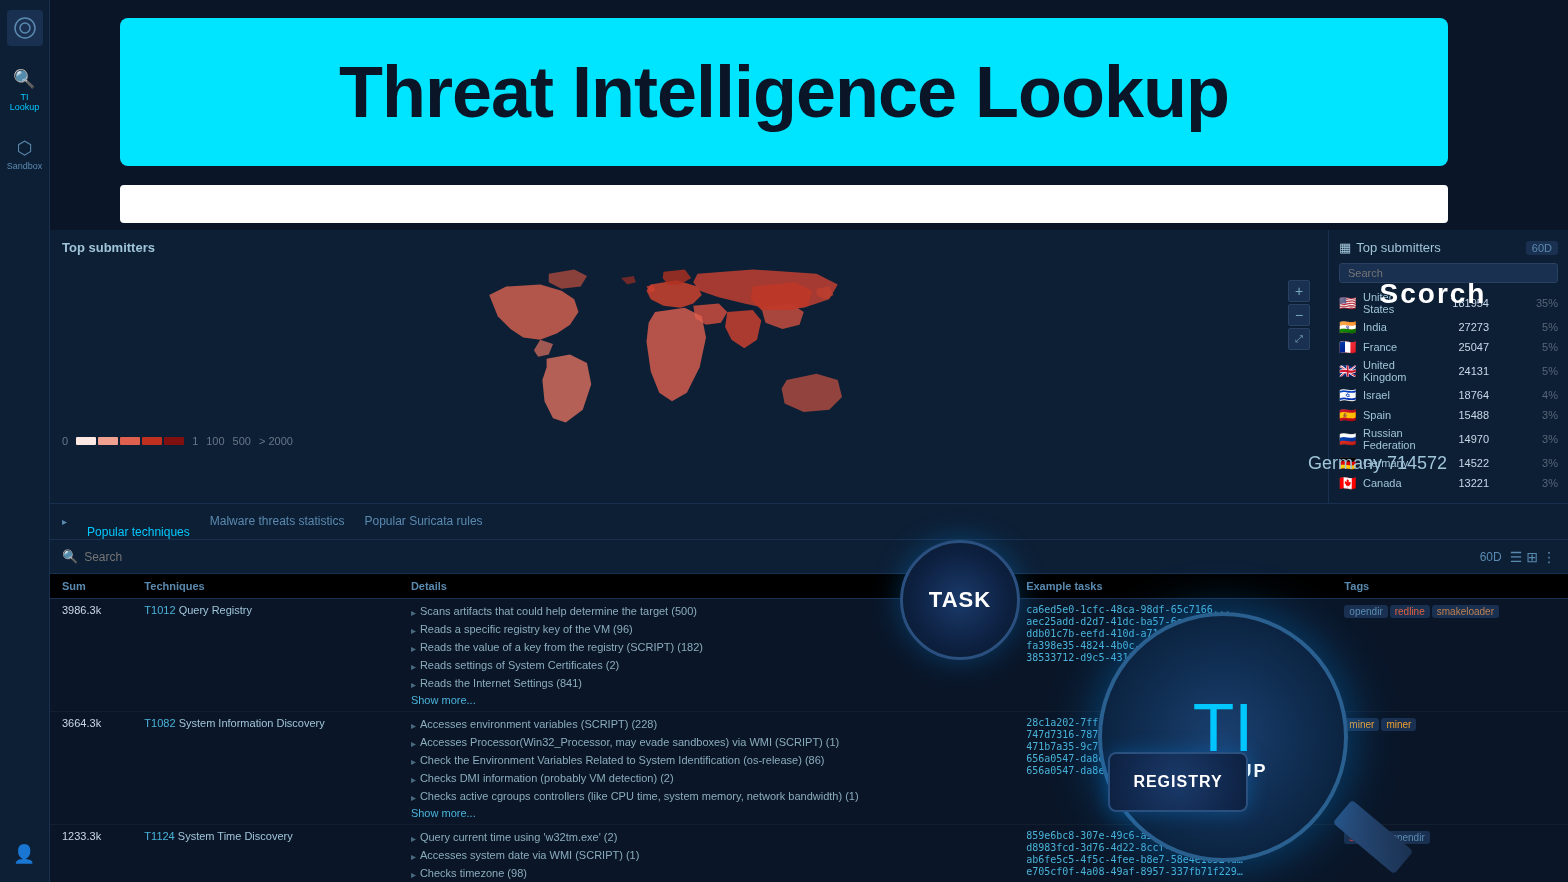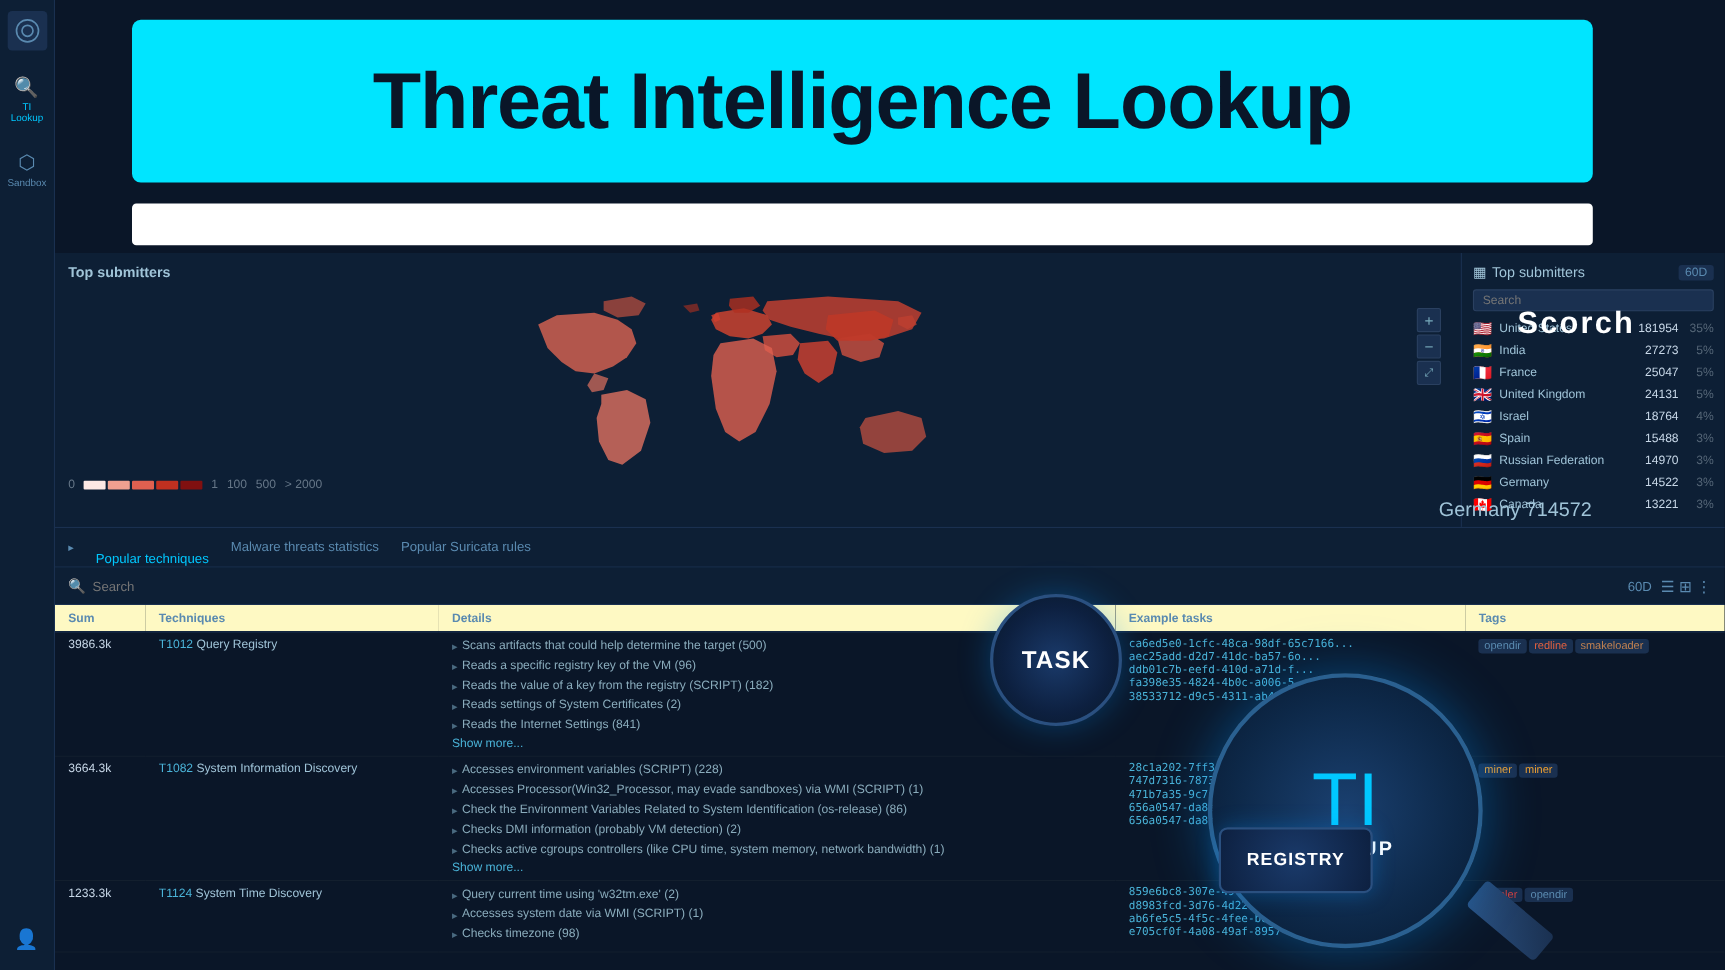--- a/index.html
+++ b/index.html
@@ -241,21 +241,21 @@
       gap: 6px;
       padding: 2px 0;
       font-size: 11px;
     }
     .country-flag {
       font-size: 14px;
       width: 18px;
     }
     .country-name { flex: 1; color: #a0c4d8; }
     .country-count { color: #c8d8e8; min-width: 42px; text-align: right; margin-left: 16px; }
-    .country-pct { color: #567; min-width: 26px; text-align: right; }
+    .country-pct { color: #567; min-width: 26px; text-align: right; margin-left: 37px; }
 
     
     .tabs-bar {
       height: 36px;
       background: #0d1f35;
       border-bottom: 1px solid #1a3050;
       display: flex;
       align-items: center;
       padding: 0 12px;
       gap: 20px;
@@ -328,21 +328,21 @@
     .data-table {
       width: 100%;
       border-collapse: collapse;
     }
     .data-table th {
       font-size: 11px;
       color: #5a8ab0;
       padding: 6px 12px;
       text-align: left;
       border-bottom: 1px solid #1a3050;
-      background: #fef9c3;
+      background: #000000;
       position: sticky;
       top: 0;
     }
     .data-table td {
       font-size: 11px;
       color: #a0c4d8;
       padding: 5px 12px;
       border-bottom: 1px solid #131f2e;
       vertical-align: top;
     }

